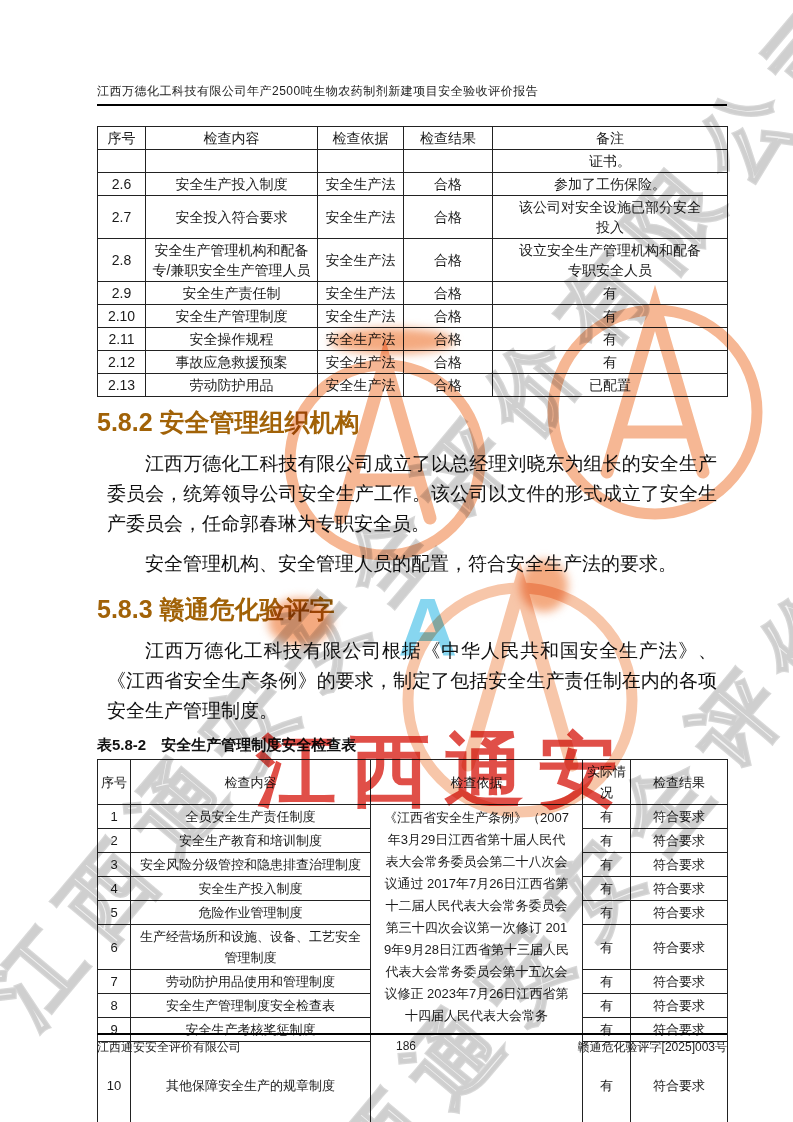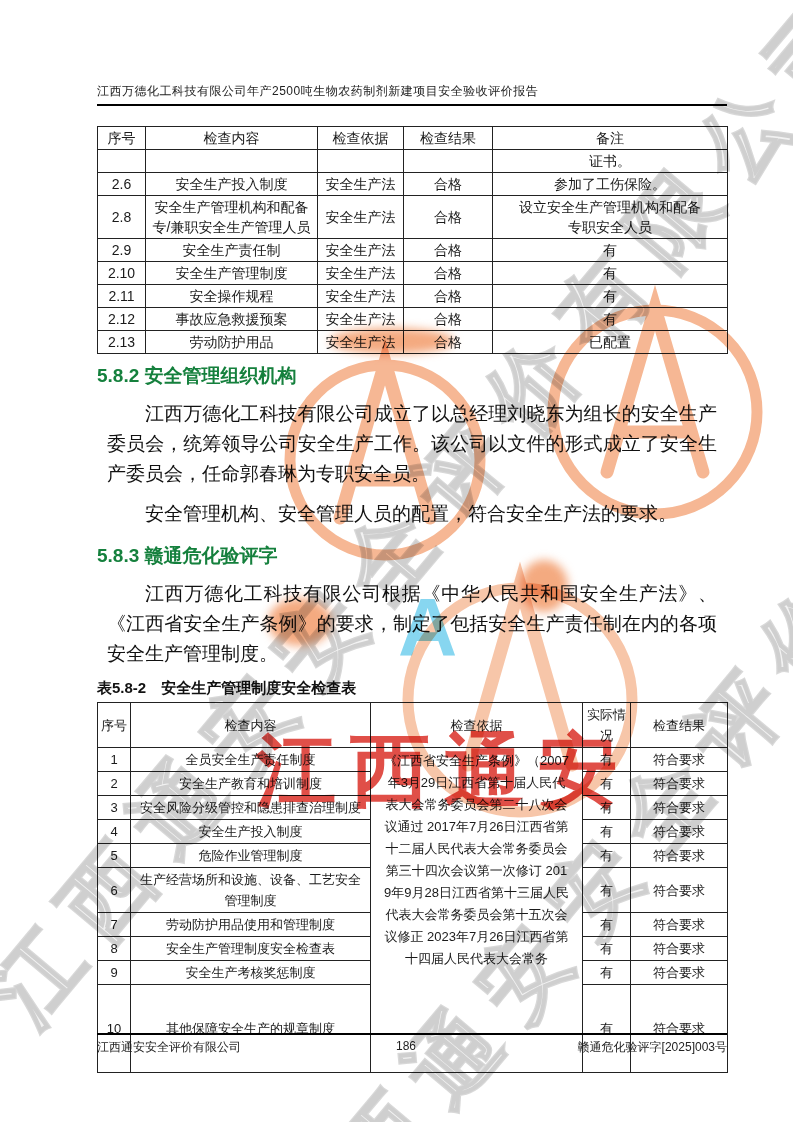--- a/index.html
+++ b/index.html
@@ -18,21 +18,21 @@
   #t1 tr.d{height:43px;}
   #t1 tr.hd{height:23px;}
   #t1 td:nth-child(5){padding:1px 26px;margin-left:26px;}
   #t2{font-size:13px;line-height:21px;margin-top:4px;}
   #t2 tr{height:22px;}
   #t2 tr.hd{height:42px;}
   #t2 tr.d{height:44px;}
   #t2 tr.t10{height:88px;}
   #t2 td.basis{vertical-align:top;padding:2px 13px;line-height:22px;}
   
-  .h-sec{font-size:19px;font-weight:bold;margin:9px 0 7px;color:#15803d;}
+  .h-sec{font-size:25px;font-weight:bold;margin:9px 0 7px;color:#a16207;}
   .para{font-size:19px;line-height:30px;text-indent:2em;margin:10px;text-align:justify;}
   .caption{font-size:15px;font-weight:bold;text-align:left;margin:10px 0 0;}
   
   .doc-footer{position:absolute;left:97px;top:1033px;width:630px;z-index:2;
               border-top:2.5px solid #000;padding-top:4px;font-size:12px;color:#222;
               display:flex;justify-content:space-between;align-items:baseline;}
   .doc-footer .mid{position:absolute;left:0;right:12px;text-align:center;}
   .doc-footer span{position:relative;z-index:1;background:transparent;}
   
   .wm{position:absolute;pointer-events:none;z-index:5;mix-blend-mode:multiply;}
@@ -82,20 +82,27 @@
             <td>证书。</td>
           </tr>
           <tr>
             <td>2.6</td>
             <td>安全生产投入制度</td>
             <td>安全生产法</td>
             <td>合格</td>
             <td>参加了工伤保险。</td>
           </tr>
           <tr class="d">
+            <td>2.7</td>
+            <td>安全投入符合要求</td>
+            <td>安全生产法</td>
+            <td>合格</td>
+            <td>该公司对安全设施已部分安全投入</td>
+          </tr>
+          <tr class="d">
             <td>2.8</td>
             <td>安全生产管理机构和配备专/兼职安全生产管理人员</td>
             <td>安全生产法</td>
             <td>合格</td>
             <td>设立安全生产管理机构和配备专职安全人员</td>
           </tr>
           <tr>
             <td>2.9</td>
             <td>安全生产责任制</td>
             <td>安全生产法</td>

